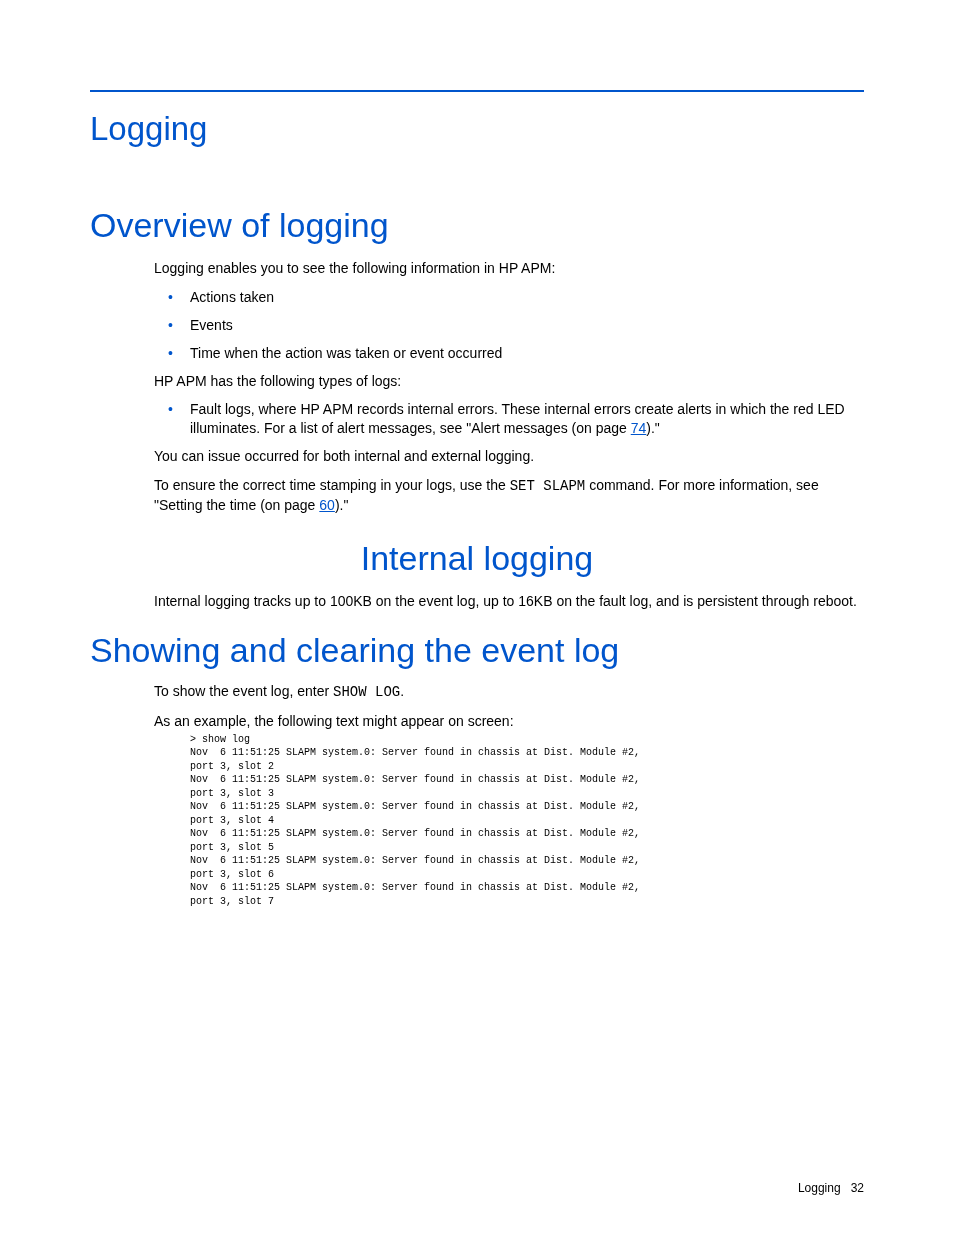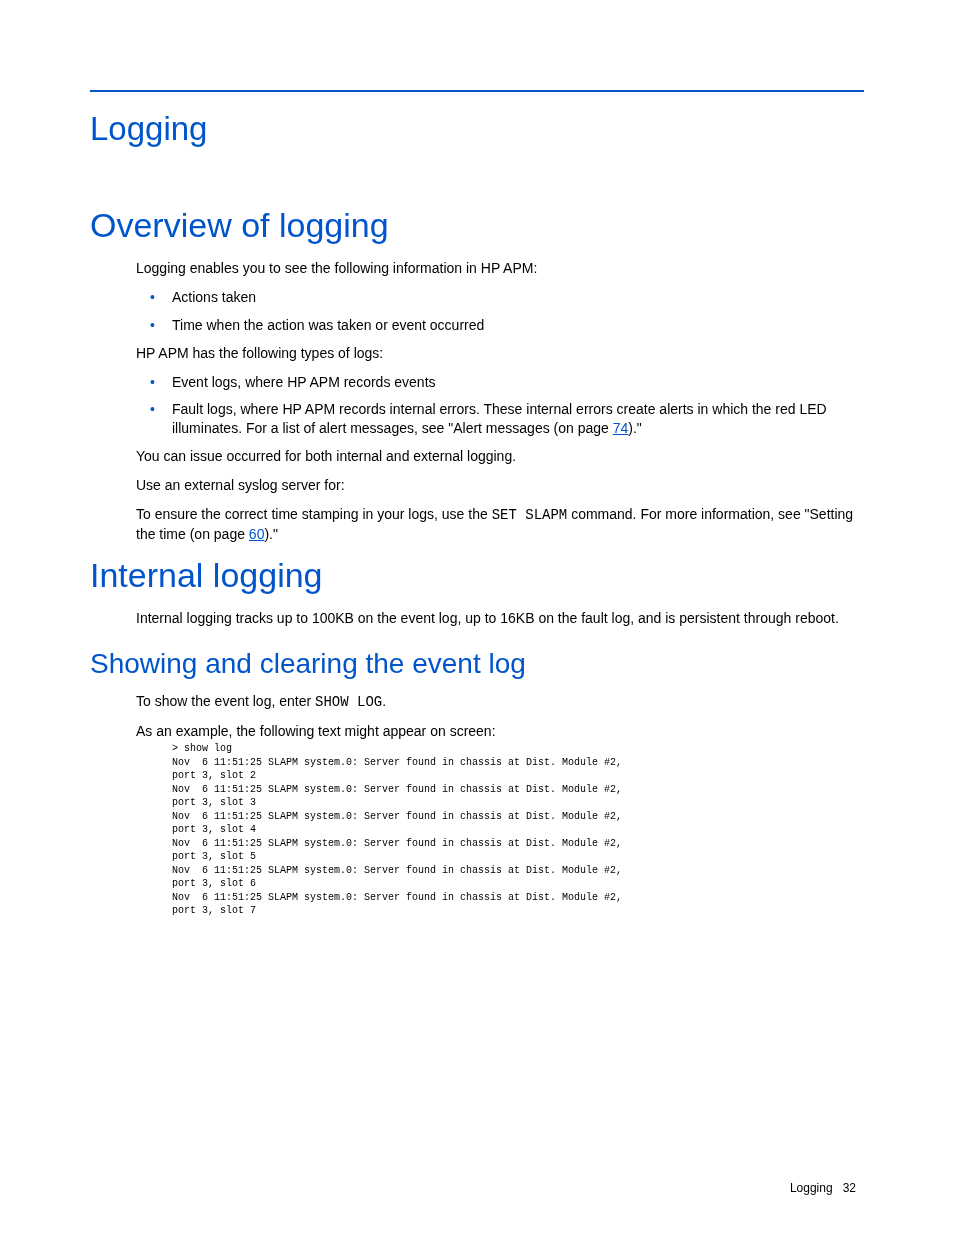--- a/index.html
+++ b/index.html
@@ -28,26 +28,26 @@
   h1.section {
     font-family: Arial, Helvetica, sans-serif;
     font-weight: 400;
     font-size: 34px;
     color: #0055cc;
     margin-bottom: 14px;
   }
   h2.subsection {
     font-family: Arial, Helvetica, sans-serif;
     font-weight: 400;
-    font-size: 28px;
+    font-size: 34px;
     color: #0055cc;
     margin-bottom: 12px;
   }
   .body-indent {
-    margin-left: 46px;
+    margin-left: 64px;
   }
   p {
     margin-bottom: 10px;
     line-height: 1.35;
   }
   ul {
     list-style: none;
     margin-bottom: 8px;
   }
   ul li {
@@ -70,51 +70,50 @@
     font-family: "Courier New", monospace;
     font-size: 10px;
     line-height: 1.35;
     white-space: pre;
     margin-left: 36px;
     margin-top: 2px;
   }
   .footer {
     position: absolute;
     bottom: 40px;
-    right: 98px;
+    right: 90px;
     font-size: 12px;
     color: #000;
   }
 </style>
 </head>
 <body>
 
 <hr class="rule">
 
 <h1 class="chapter">Logging</h1>
 
 <h1 class="section">Overview of logging</h1>
 
 <div class="body-indent">
   <p>Logging enables you to see the following information in HP APM:</p>
   <ul>
     <li>Actions taken</li>
+    <li>Events</li>
     <li>Time when the action was taken or event occurred</li>
   </ul>
   <p>HP APM has the following types of logs:</p>
   <ul>
-    <li>Event logs, where HP APM records events</li>
     <li><span>Fault logs, where HP APM records internal errors. These internal errors create alerts in which the red LED illuminates. For a list of alert messages, see "Alert messages (on page </span><a class="pagelink" href="#">74</a><span>)."</span></li>
   </ul>
   <p>You can issue occurred for both internal and external logging.</p>
-  <p>Use an external syslog server for:</p>
   <p><span>To ensure the correct time stamping in your logs, use the </span><span class="mono">SET SLAPM</span><span> command. For more information, see "Setting the time (on page </span><a class="pagelink" href="#">60</a><span>)."</span></p>
 </div>
 
-<h1 class="section" style="margin-top:12px;">Internal logging</h1>
+<h1 class="section" style="margin-top:24px;text-align:center;">Internal logging</h1>
 <div class="body-indent">
   <p>Internal logging tracks up to 100KB on the event log, up to 16KB on the fault log, and is persistent through reboot.</p>
 </div>
 
 <h2 class="subsection" style="margin-top:20px;">Showing and clearing the event log</h2>
 <div class="body-indent">
   <p><span>To show the event log, enter </span><span class="mono">SHOW LOG</span><span>.</span></p>
   <p style="margin-bottom:2px;">As an example, the following text might appear on screen:</p>
   <pre class="log">&gt; show log
 Nov  6 11:51:25 SLAPM system.0: Server found in chassis at Dist. Module #2,

